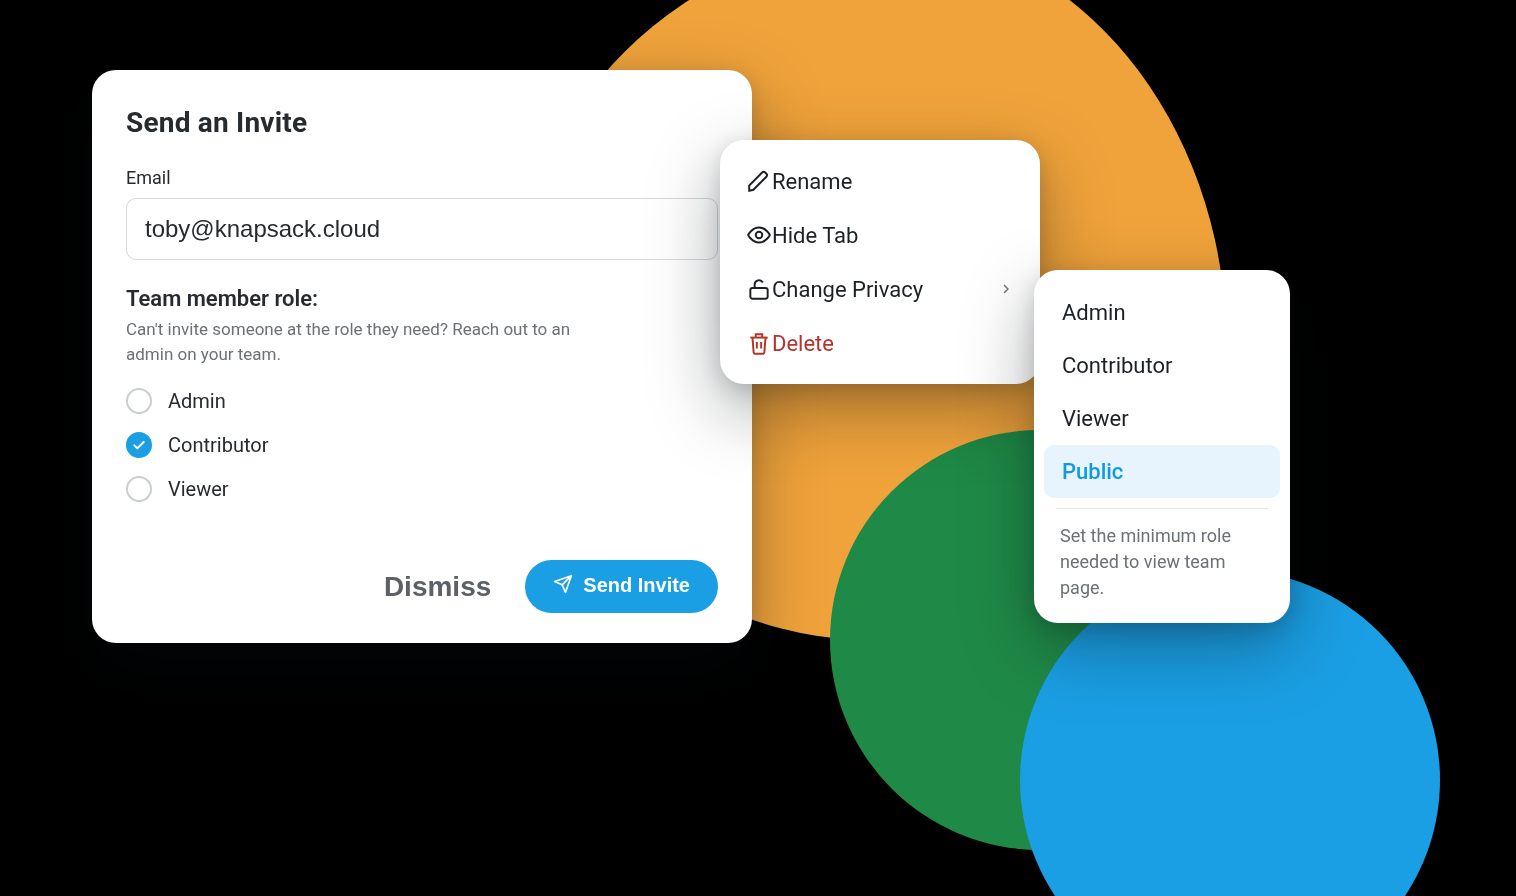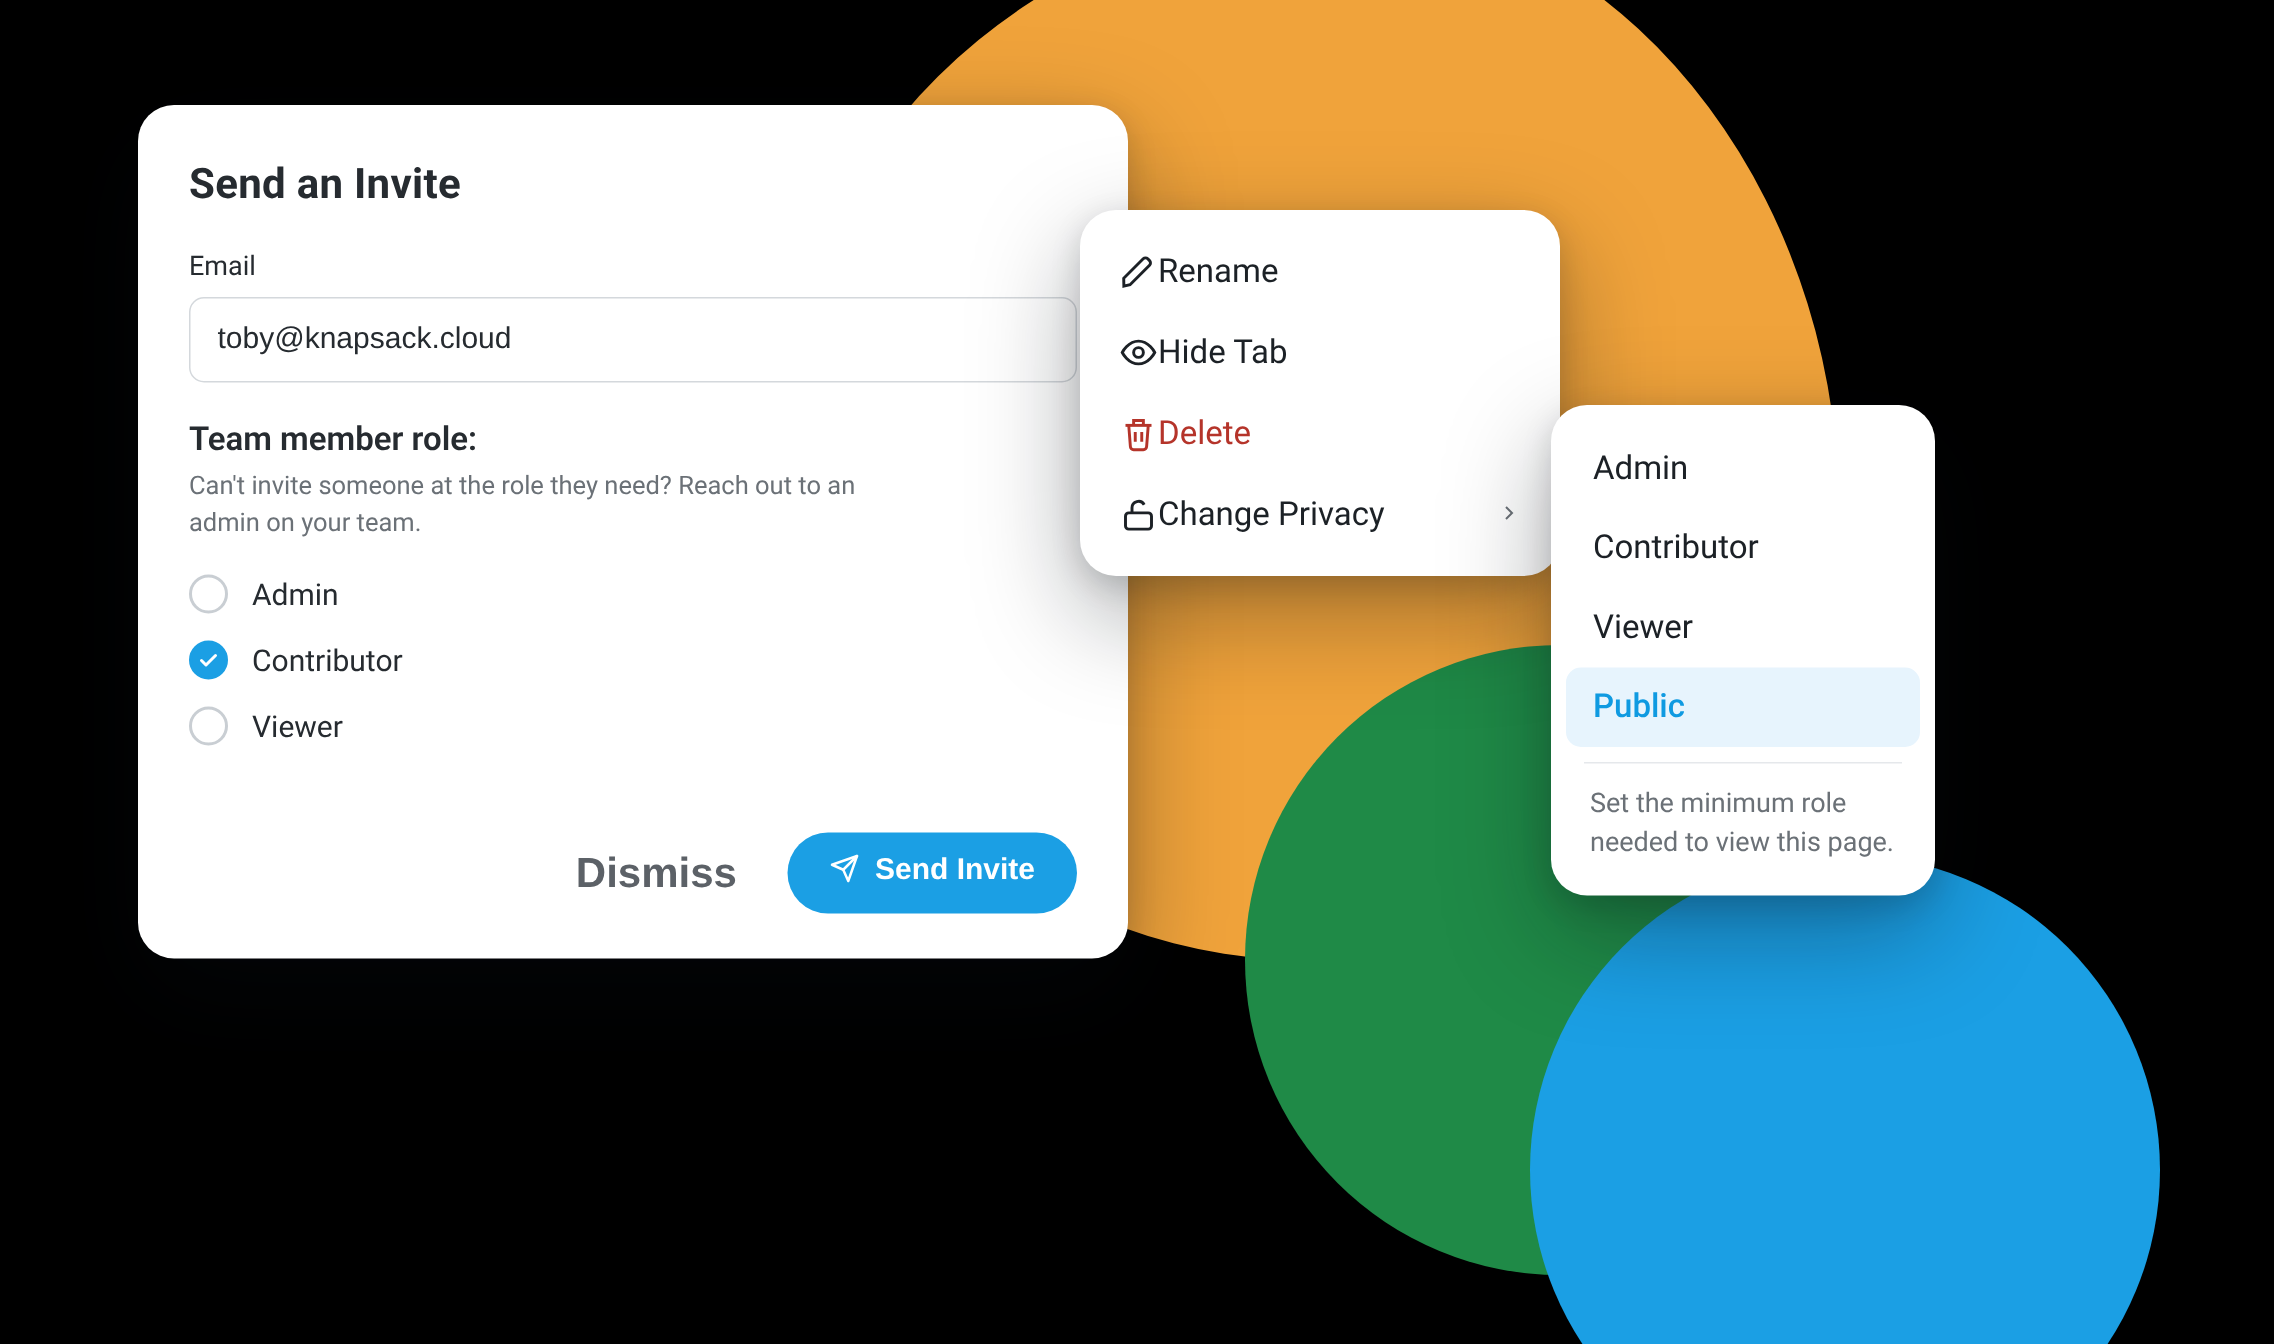--- a/index.html
+++ b/index.html
@@ -63,21 +63,21 @@
     padding:36px 34px 30px;
   }
   .invite h1{
     margin:0 0 28px;
     font-size:28px;font-weight:700;
     letter-spacing:.2px;
   }
   .label{font-size:18px;color:var(--text);margin-bottom:10px}
   .input{
     width:100%;
-    font-size:20px;
+    font-size:24px;
     padding:16px 18px;
     border:1px solid var(--border);
     border-radius:10px;
     color:var(--text);
     background:#fff;
   }
   .section-title{font-size:22px;font-weight:600;margin-top:26px}
   .helper{color:var(--muted);font-size:17px;line-height:1.45;margin-top:6px;max-width:480px}
   .radio-list{margin-top:22px;display:flex;flex-direction:column;gap:18px}
   .radio{display:flex;align-items:center;gap:16px;font-size:20px;cursor:pointer}
@@ -195,46 +195,46 @@
       </div>
       <div class="menu-item">
         <span class="mi-icon">
           <svg viewBox="0 0 24 24">
             <path d="M2 12s3.5-7 10-7 10 7 10 7-3.5 7-10 7S2 12 2 12z"></path>
             <circle cx="12" cy="12" r="3"></circle>
           </svg>
         </span>
         <span>Hide Tab</span>
       </div>
+      <div class="menu-item">
+        <span class="mi-icon">
+          <svg viewBox="0 0 24 24">
+            <rect x="4" y="11" width="16" height="10" rx="2"></rect>
+            <path d="M8 11V8a4 4 0 0 1 7.5-2"></path>
+          </svg>
+        </span>
+        <span>Change Privacy</span>
+        <span class="chev"><svg viewBox="0 0 24 24">
+            <path d="M9 6l6 6-6 6"></path>
+          </svg></span>
+      </div>
       <div class="menu-item danger">
         <span class="mi-icon">
           <svg viewBox="0 0 24 24">
             <path d="M4 7h16"></path>
             <path d="M10 11v6M14 11v6"></path>
             <path d="M6 7l1 13a2 2 0 0 0 2 2h6a2 2 0 0 0 2-2l1-13"></path>
             <path d="M9 7V4h6v3"></path>
           </svg>
         </span>
         <span>Delete</span>
-      </div>
-      <div class="menu-item">
-        <span class="mi-icon">
-          <svg viewBox="0 0 24 24">
-            <rect x="4" y="11" width="16" height="10" rx="2"></rect>
-            <path d="M8 11V8a4 4 0 0 1 7.5-2"></path>
-          </svg>
-        </span>
-        <span>Change Privacy</span>
-        <span class="chev"><svg viewBox="0 0 24 24">
-            <path d="M9 6l6 6-6 6"></path>
-          </svg></span>
       </div>
     </div>
 
   <div class="card submenu" id="privacy-submenu">
       <div class="sm-item">Admin</div>
       <div class="sm-item">Contributor</div>
       <div class="sm-item">Viewer</div>
       <div class="sm-item active">Public</div>
       <div class="divider"></div>
-      <div class="sm-help">Set the minimum role needed to view this page.</div>
+      <div class="sm-help">Set the minimum role needed to view team page.</div>
     </div>
 </div>
 
 </body></html>

